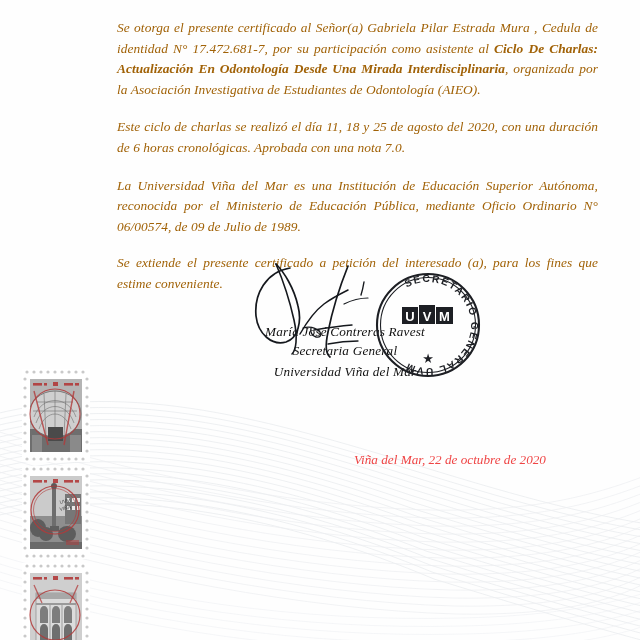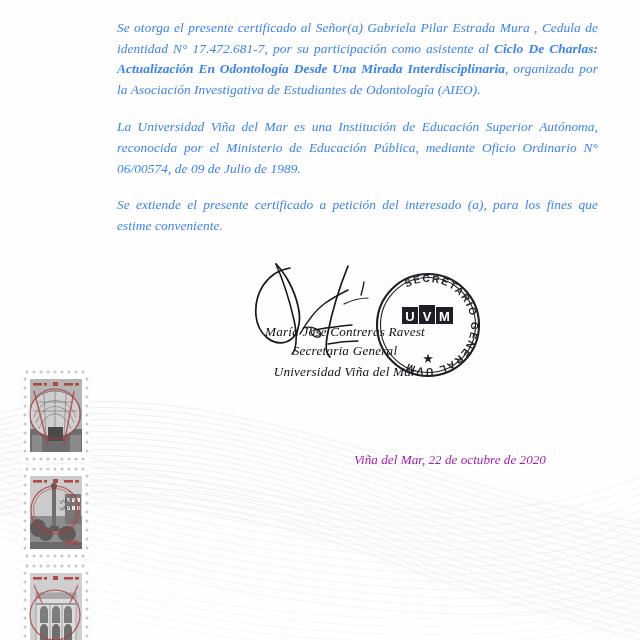--- a/index.html
+++ b/index.html
@@ -41,21 +41,21 @@
     left: 117px;
     top: 18px;
     width: 481px;
     z-index: 3;
   }
 
   .para {
     font-style: italic;
     font-size: 13.4px;
     line-height: 20.6px;
-    color: #3b82f6;
+    color: #a16207;
     text-align: justify;
     text-justify: inter-word;
     margin: 0 0 17px 0;
     letter-spacing: 0.05px;
   }
   .para.tight {
     margin-bottom: 16px;
   }
   .para.nogap {
     margin-top: 0;
@@ -110,21 +110,21 @@
 
   
   #date-line {
     position: absolute;
     left: 300px;
     top: 452px;
     width: 300px;
     text-align: center;
     font-style: italic;
     font-size: 13.2px;
-    color: #a21caf;
+    color: #ef4444;
     z-index: 4;
     white-space: nowrap;
   }
 
   
   #stamp-strip {
     position: absolute;
     left: 22px;
     top: 369px;
     width: 70px;
@@ -189,20 +189,21 @@
       <path d="M-20,282 C140,332 308,354 468,350 C568,348 628,334 660,320"></path>
     </g>
   </svg>
 
   <div id="body-text">
 
     <p class="para">
       <span>Se otorga el presente certificado al Señor(a) Gabriela Pilar Estrada Mura , Cedula de identidad N° 17.472.681-7, por su participación como asistente al </span><b>Ciclo De Charlas: Actualización En Odontología Desde Una Mirada Interdisciplinaria</b><span>, organizada por la Asociación Investigativa de Estudiantes de Odontología (AIEO).</span>
     </p>
 
+    <p class="para">Este ciclo de charlas se realizó el día 11, 18 y 25 de agosto del 2020, con una duración de 6 horas cronológicas. Aprobada con una nota 7.0.</p>
 
     <p class="para tight">La Universidad Viña del Mar es una Institución de Educación Superior Autónoma, reconocida por el Ministerio de Educación Pública, mediante Oficio Ordinario N° 06/00574, de 09 de Julio de 1989.</p>
 
     <p class="para nogap">Se extiende el presente certificado a petición del interesado (a), para los fines que estime conveniente.</p>
 
   </div>
 
   <svg id="handwritten-signature" viewBox="0 0 160 105" aria-hidden="true">
     <g fill="none" stroke="#15181d" stroke-linecap="round" stroke-linejoin="round">
       <path d="M42,10 C18,14 6,36 8,58 C10,76 24,88 38,84 C50,80 54,64 50,48 C46,30 36,14 28,6" stroke-width="1.7"></path>

